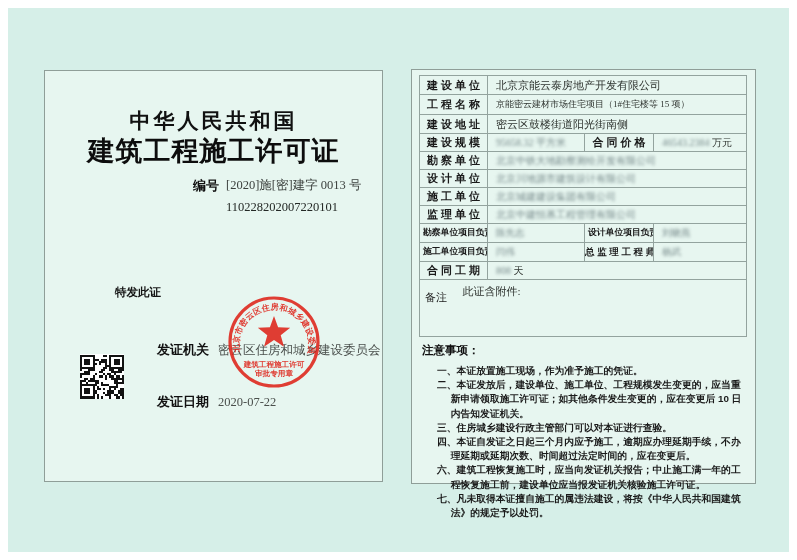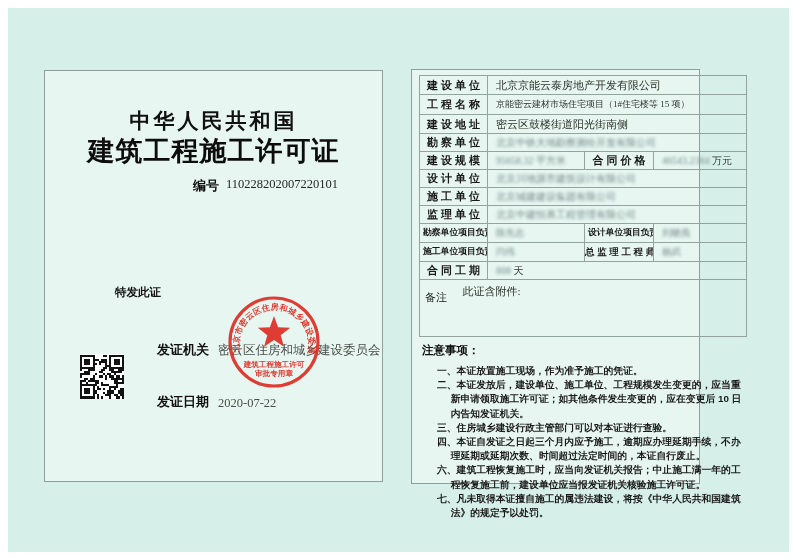--- a/index.html
+++ b/index.html
@@ -3,39 +3,39 @@
 <meta charset="utf-8">
 <style>
   * { margin:0; padding:0; box-sizing:border-box; }
   html,body { width:797px; height:560px; }
   body { font-family:"Liberation Sans", sans-serif; background:#ffffff; }
   #page { position:relative; width:797px; height:560px; background:#ffffff; overflow:hidden; }
   #bg { position:absolute; left:8px; top:8px; right:8px; bottom:8px; background:#d6efe8; }
 
   .panel { position:absolute; background:#e7f6f0; border:1.5px solid #8f9e98; }
   #left-panel  { left:44px;  top:70px; width:339px; height:412px; }
-  #right-panel { left:411px; top:69px; width:289px; height:415px; }
+  #right-panel { left:411px; top:69px; width:345px; height:415px; }
 
   
   .country { position:absolute; left:0; right:0; top:36px; text-align:center;
              font-size:21px; font-weight:bold; letter-spacing:3px; color:#111; }
   .cert-title { position:absolute; left:0; right:0; top:62px; text-align:center;
              font-size:27px; font-weight:bold; letter-spacing:1px; color:#0d0d0d; }
   .number-block { position:absolute; left:148px; top:106px; display:flex; }
   .number-label { font-size:13px; font-weight:bold; color:#111; margin-right:7px; }
   .number-lines { display:flex; flex-direction:column; gap:6px; font-family:"Liberation Serif", serif; }
   .number-line1 { font-size:12.5px; color:#3a3f3c; }
   .number-line2 { font-size:12.5px; color:#232825; }
   .body-par { position:absolute; left:14px; right:10px; top:169px; font-size:11.3px; font-weight:bold;
               color:#151515; line-height:22.5px; }
   .body-line1 { text-indent:2em; letter-spacing:-0.6px; }
   .body-line2 { letter-spacing:-0.3px; }
   .issue-note { position:absolute; left:70px; top:214px; font-size:11.5px; font-weight:bold; color:#151515; }
   .qr { position:absolute; left:35px; top:283px; width:44px; height:45px; background:#fff; }
-  .agency-row, .date-row { position:absolute; left:112px; display:flex; align-items:flex-end; white-space:nowrap; }
+  .agency-row, .date-row { position:absolute; left:112px; display:flex; align-items:center; white-space:nowrap; }
   .agency-row { top:270px; }
   .date-row   { top:322px; }
   .fld-label { font-size:13px; font-weight:bold; color:#111; margin-right:9px; }
   .fld-value { font-size:12.5px; color:#4a4f4c; font-family:"Liberation Serif", serif; }
   .date-value { color:#23282
 5; }
   .seal { position:absolute; left:174px; top:216px; width:110px; height:110px; opacity:0.88; }
 
   
   .cert-table { position:absolute; left:7px; top:5px; width:327px; border-collapse:collapse; table-layout:fixed; }
@@ -61,20 +61,21 @@
 <div id="page">
   <div id="bg"></div>
 
   <div id="left-panel" class="panel">
     <div class="country">中华人民共和国</div>
     <div class="cert-title">建筑工程施工许可证</div>
 
     <div class="number-block">
       <span class="number-label">编号</span>
       <span class="number-lines">
+        <span class="number-line1">[2020]施[密]建字 0013 号</span>
         <span class="number-line2">110228202007220101</span>
       </span>
     </div>
 
     <div class="issue-note">特发此证</div>
 
     <div class="qr" id="qr"><svg xmlns="http://www.w3.org/2000/svg" width="44" height="45" viewBox="0 0 42 42" shape-rendering="crispEdges">
           <rect width="42" height="42" fill="#ffffff"></rect>
           <rect x="22" y="0" width="2" height="2" fill="#121212"></rect>
           <rect x="24" y="0" width="2" height="2" fill="#121212"></rect>
@@ -263,28 +264,28 @@
       </tr>
       <tr style="height:20px">
         <td class="lbl">工 程 名 称</td>
         <td class="val val-sm" colspan="3">京能密云建材市场住宅项目（1#住宅楼等 15 项）</td>
       </tr>
       <tr style="height:19px">
         <td class="lbl">建 设 地 址</td>
         <td class="val" colspan="3">密云区鼓楼街道阳光街南侧</td>
       </tr>
       <tr style="height:18px">
-        <td class="lbl">勘 察 单 位</td>
-        <td class="val" colspan="3" style="font-size:10px"><span class="redacted">北京中铁大地勘察测绘开发有限公司</span></td>
-      </tr>
-      <tr style="height:18px">
         <td class="lbl">建 设 规 模</td>
         <td class="val" style="font-size:10px"><span class="redacted">95658.32 平方米</span></td>
         <td class="lbl">合 同 价 格</td>
         <td class="val" style="font-size:10px"><span class="redacted">46543.2384</span> <span>万元</span></td>
+      </tr>
+      <tr style="height:18px">
+        <td class="lbl">勘 察 单 位</td>
+        <td class="val" colspan="3" style="font-size:10px"><span class="redacted">北京中铁大地勘察测绘开发有限公司</span></td>
       </tr>
       <tr style="height:18px">
         <td class="lbl">设 计 单 位</td>
         <td class="val" colspan="3" style="font-size:10px"><span class="redacted">北京川地源市建筑设计有限公司</span></td>
       </tr>
       <tr style="height:18px">
         <td class="lbl">施 工 单 位</td>
         <td class="val" colspan="3" style="font-size:10px"><span class="redacted">北京城建建设集团有限公司</span></td>
       </tr>
       <tr style="height:18px">
@@ -315,19 +316,19 @@
       </tr>
     </tbody>
       </table>
 
     <div class="notes">
       <div class="notes-heading">注意事项：</div>
       <ul class="notes-list">
           <li>一、本证放置施工现场，作为准予施工的凭证。</li>
           <li>二、本证发放后，建设单位、施工单位、工程规模发生变更的，应当重新申请领取施工许可证；如其他条件发生变更的，应在变更后 10 日内告知发证机关。</li>
           <li>三、住房城乡建设行政主管部门可以对本证进行查验。</li>
-          <li>四、本证自发证之日起三个月内应予施工，逾期应办理延期手续，不办理延期或延期次数、时间超过法定时间的，本证自行废止。</li>
+          <li>四、本证自发证之日起三个月内应予施工，逾期应办理延期手续，不办理延期或延期次数、时间超过法定时间的，应在变更后。</li>
           <li>六、建筑工程恢复施工时，应当向发证机关报告；中止施工满一年的工程恢复施工前，建设单位应当报发证机关核验施工许可证。</li>
           <li>七、凡未取得本证擅自施工的属违法建设，将按《中华人民共和国建筑法》的规定予以处罚。</li>
         </ul>
     </div>
   </div>
 </div>
 
 </body></html>

